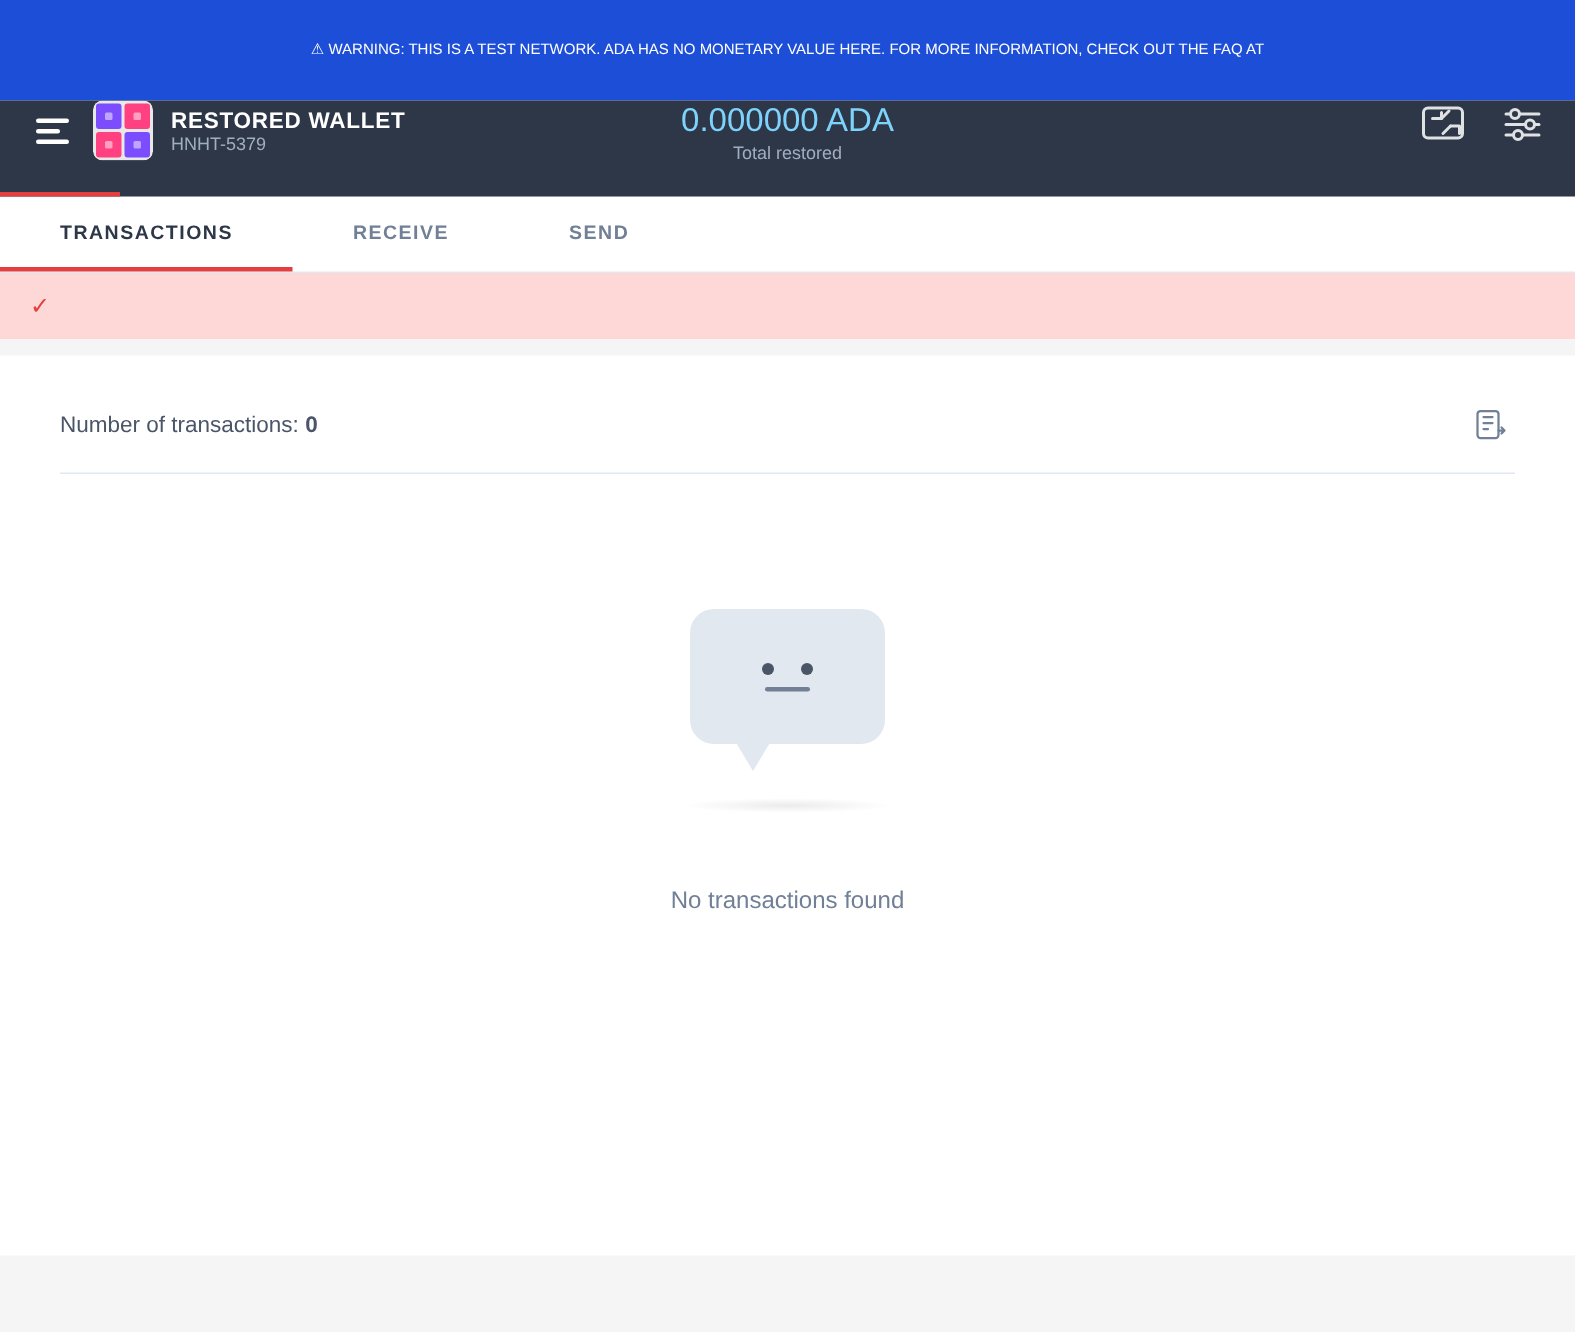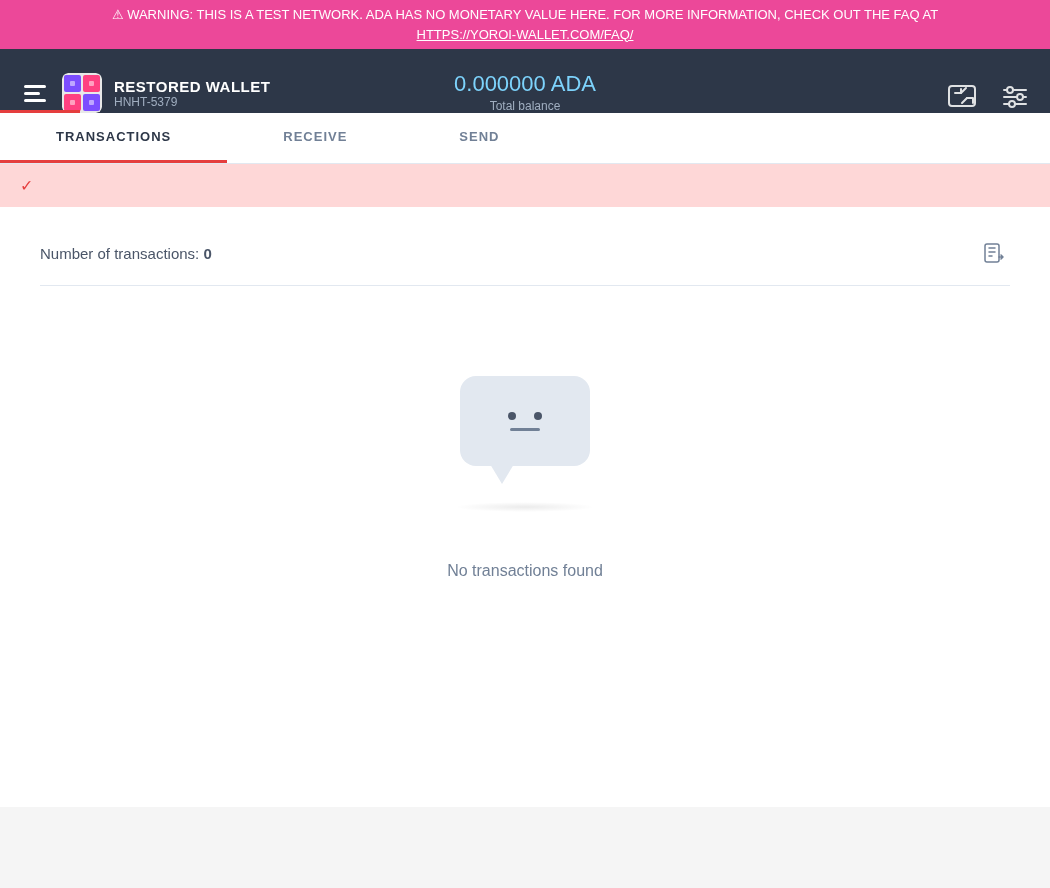--- a/index.html
+++ b/index.html
@@ -1,38 +1,38 @@
 <!DOCTYPE html>
 <html><head>
   <meta charset="utf-8">
   <style>
     * { margin: 0; padding: 0; box-sizing: border-box; }
     body { font-family: 'Segoe UI', Arial, sans-serif; width: 1050px; min-height: 888px; background: #f5f5f5; }
 
     
     .warning-banner {
-      background: #ec4899;
+      background: #1d4ed8;
       color: white;
       text-align: center;
-      padding: 5px 20px;
-      font-size: 13px;
+      padding: 26px 20px;
+      font-size: 10px;
       font-weight: 500;
       line-height: 1.5;
     }
     .warning-banner a {
       color: white;
       text-decoration: underline;
       display: block;
     }
 
     
     .header {
       background: #2d3748;
       display: flex;
-      align-items: flex-end;
+      align-items: flex-start;
       padding: 0 20px;
       height: 64px;
       position: relative;
     }
     .header-left {
       display: flex;
       align-items: center;
       gap: 12px;
     }
     .logo-icon {
@@ -119,21 +119,21 @@
     }
 
     
     .tabs {
       background: white;
       display: flex;
       border-bottom: 1px solid #e2e8f0;
       box-shadow: 0 1px 3px rgba(0,0,0,0.08);
     }
     .tab {
-      padding: 16px 56px;
+      padding: 16px 40px;
       font-size: 13px;
       font-weight: 600;
       letter-spacing: 1px;
       color: #718096;
       cursor: pointer;
       border-bottom: 3px solid transparent;
       text-transform: uppercase;
     }
     .tab.active {
       color: #2d3748;
@@ -153,20 +153,21 @@
     .success-check {
       color: #e53e3e;
       font-size: 16px;
     }
 
     
     .main-content {
       padding: 20px 40px;
       background: white;
       min-height: 600px;
+      margin-top: 11px;
     }
 
     
     .tx-count-row {
       display: flex;
       align-items: center;
       justify-content: space-between;
       padding: 10px 0 16px 0;
       border-bottom: 1px solid #e2e8f0;
       margin-bottom: 10px;
@@ -250,21 +251,20 @@
       font-size: 16px;
       color: #718096;
       margin-top: 10px;
     }
   </style>
 </head>
 <body>
 
 <div class="warning-banner">
   <span>⚠ WARNING: THIS IS A TEST NETWORK. ADA HAS NO MONETARY VALUE HERE. FOR MORE INFORMATION, CHECK OUT THE FAQ AT</span>
-  <a href="#">HTTPS://YOROI-WALLET.COM/FAQ/</a>
 </div>
 
 <div class="header">
   <div class="wallet-underline"></div>
   <div class="header-left">
 
     <div class="sidebar-toggle">
       <span></span>
       <span></span>
       <span></span>
@@ -284,21 +284,21 @@
       </svg>
     </div>
     <div class="wallet-info">
       <span class="wallet-name">RESTORED WALLET</span>
       <span class="wallet-id">HNHT-5379</span>
     </div>
   </div>
 
   <div class="header-center">
     <div class="balance-amount">0.000000 ADA</div>
-    <div class="balance-label">Total balance</div>
+    <div class="balance-label">Total restored</div>
   </div>
 
   <div class="header-right">
 
     <div class="header-icon-btn">
       <svg width="36" height="32" viewBox="0 0 36 32" fill="none" xmlns="http://www.w3.org/2000/svg">
         <rect x="1" y="5" width="26" height="20" rx="3" stroke="white" stroke-width="2" fill="none"></rect>
         <path d="M7 12 L13 12 L13 8" stroke="white" stroke-width="2" stroke-linecap="round" stroke-linejoin="round" fill="none"></path>
         <path d="M13 12 L18 7" stroke="white" stroke-width="2" stroke-linecap="round"></path>
         <path d="M19 17 L25 17 L25 22" stroke="white" stroke-width="2" stroke-linecap="round" stroke-linejoin="round" fill="none"></path>

